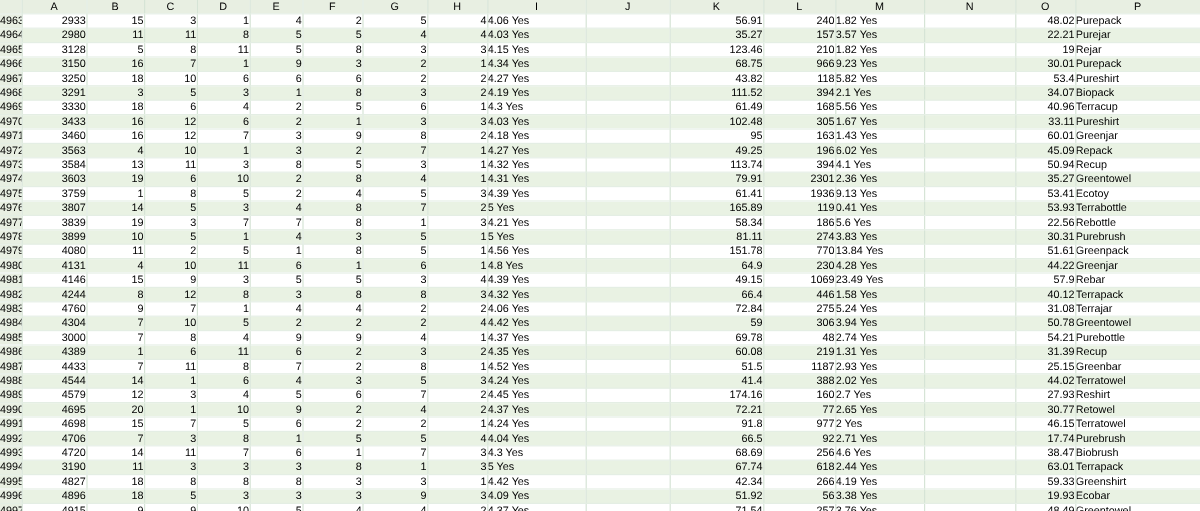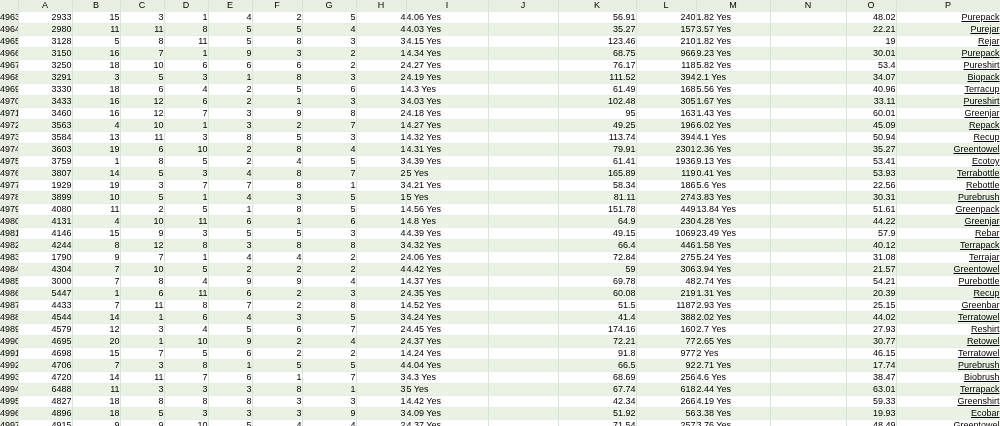--- a/index.html
+++ b/index.html
@@ -61,21 +61,21 @@
     text-align: center;
     font-size: 8px;
     border-right: 1px solid #b9cbb2;
     border-bottom: 1px solid #d4e0cd;
     color: #000;
   }
   .band-a td.cell { background: #ffffff; }
   .band-b td.cell { background: #e9f2e3; }
   td.cell { color: #000; }
   .num { text-align: right; padding-right: 3px; }
-  .lft { text-align: right; padding-left: 3px; text-decoration: underline; }
+  .lft { text-align: left; padding-left: 3px; }
   .mixed { text-align: left; padding-left: 2px; }
   
   col.c-rh { width: 18px; }
   col.c-a { width: 54px; }
   col.c-b { width: 48px; }
   col.c-c { width: 44px; }
   col.c-d { width: 44px; }
   col.c-e { width: 44px; }
   col.c-f { width: 50px; }
   col.c-g { width: 54px; }
@@ -214,21 +214,21 @@
           <td class="cell num">3250</td>
           <td class="cell num">18</td>
           <td class="cell num">10</td>
           <td class="cell num">6</td>
           <td class="cell num">6</td>
           <td class="cell num">6</td>
           <td class="cell num">2</td>
           <td class="cell num">2</td>
           <td class="cell mixed">4.27 Yes</td>
           <td class="cell num"></td>
-          <td class="cell num">76.17</td>
+          <td class="cell num">43.82</td>
           <td class="cell num">118</td>
           <td class="cell mixed">5.82 Yes</td>
           <td class="cell num"></td>
           <td class="cell num">53.4</td>
           <td class="cell lft">Pureshirt</td>
         </tr>
         <tr class="band-b">
           <td class="rowhead">4968</td>
           <td class="cell num">3291</td>
           <td class="cell num">3</td>
@@ -394,21 +394,21 @@
           <td class="cell num"></td>
           <td class="cell num">165.89</td>
           <td class="cell num">119</td>
           <td class="cell mixed">0.41 Yes</td>
           <td class="cell num"></td>
           <td class="cell num">53.93</td>
           <td class="cell lft">Terrabottle</td>
         </tr>
         <tr class="band-a">
           <td class="rowhead">4977</td>
-          <td class="cell num">1929</td>
+          <td class="cell num">3839</td>
           <td class="cell num">19</td>
           <td class="cell num">3</td>
           <td class="cell num">7</td>
           <td class="cell num">7</td>
           <td class="cell num">8</td>
           <td class="cell num">1</td>
           <td class="cell num">3</td>
           <td class="cell mixed">4.21 Yes</td>
           <td class="cell num"></td>
           <td class="cell num">58.34</td>
@@ -443,21 +443,21 @@
           <td class="cell num">11</td>
           <td class="cell num">2</td>
           <td class="cell num">5</td>
           <td class="cell num">1</td>
           <td class="cell num">8</td>
           <td class="cell num">5</td>
           <td class="cell num">1</td>
           <td class="cell mixed">4.56 Yes</td>
           <td class="cell num"></td>
           <td class="cell num">151.78</td>
-          <td class="cell num">449</td>
+          <td class="cell num">770</td>
           <td class="cell mixed">13.84 Yes</td>
           <td class="cell num"></td>
           <td class="cell num">51.61</td>
           <td class="cell lft">Greenpack</td>
         </tr>
         <tr class="band-b">
           <td class="rowhead">4980</td>
           <td class="cell num">4131</td>
           <td class="cell num">4</td>
           <td class="cell num">10</td>
@@ -508,21 +508,21 @@
           <td class="cell num"></td>
           <td class="cell num">66.4</td>
           <td class="cell num">446</td>
           <td class="cell mixed">1.58 Yes</td>
           <td class="cell num"></td>
           <td class="cell num">40.12</td>
           <td class="cell lft">Terrapack</td>
         </tr>
         <tr class="band-a">
           <td class="rowhead">4983</td>
-          <td class="cell num">1790</td>
+          <td class="cell num">4760</td>
           <td class="cell num">9</td>
           <td class="cell num">7</td>
           <td class="cell num">1</td>
           <td class="cell num">4</td>
           <td class="cell num">4</td>
           <td class="cell num">2</td>
           <td class="cell num">2</td>
           <td class="cell mixed">4.06 Yes</td>
           <td class="cell num"></td>
           <td class="cell num">72.84</td>
@@ -541,21 +541,21 @@
           <td class="cell num">2</td>
           <td class="cell num">2</td>
           <td class="cell num">2</td>
           <td class="cell num">4</td>
           <td class="cell mixed">4.42 Yes</td>
           <td class="cell num"></td>
           <td class="cell num">59</td>
           <td class="cell num">306</td>
           <td class="cell mixed">3.94 Yes</td>
           <td class="cell num"></td>
-          <td class="cell num">21.57</td>
+          <td class="cell num">50.78</td>
           <td class="cell lft">Greentowel</td>
         </tr>
         <tr class="band-a">
           <td class="rowhead">4985</td>
           <td class="cell num">3000</td>
           <td class="cell num">7</td>
           <td class="cell num">8</td>
           <td class="cell num">4</td>
           <td class="cell num">9</td>
           <td class="cell num">9</td>
@@ -565,35 +565,35 @@
           <td class="cell num"></td>
           <td class="cell num">69.78</td>
           <td class="cell num">48</td>
           <td class="cell mixed">2.74 Yes</td>
           <td class="cell num"></td>
           <td class="cell num">54.21</td>
           <td class="cell lft">Purebottle</td>
         </tr>
         <tr class="band-b">
           <td class="rowhead">4986</td>
-          <td class="cell num">5447</td>
+          <td class="cell num">4389</td>
           <td class="cell num">1</td>
           <td class="cell num">6</td>
           <td class="cell num">11</td>
           <td class="cell num">6</td>
           <td class="cell num">2</td>
           <td class="cell num">3</td>
           <td class="cell num">2</td>
           <td class="cell mixed">4.35 Yes</td>
           <td class="cell num"></td>
           <td class="cell num">60.08</td>
           <td class="cell num">219</td>
           <td class="cell mixed">1.31 Yes</td>
           <td class="cell num"></td>
-          <td class="cell num">20.39</td>
+          <td class="cell num">31.39</td>
           <td class="cell lft">Recup</td>
         </tr>
         <tr class="band-a">
           <td class="rowhead">4987</td>
           <td class="cell num">4433</td>
           <td class="cell num">7</td>
           <td class="cell num">11</td>
           <td class="cell num">8</td>
           <td class="cell num">7</td>
           <td class="cell num">2</td>
@@ -717,21 +717,21 @@
           <td class="cell num"></td>
           <td class="cell num">68.69</td>
           <td class="cell num">256</td>
           <td class="cell mixed">4.6 Yes</td>
           <td class="cell num"></td>
           <td class="cell num">38.47</td>
           <td class="cell lft">Biobrush</td>
         </tr>
         <tr class="band-b">
           <td class="rowhead">4994</td>
-          <td class="cell num">6488</td>
+          <td class="cell num">3190</td>
           <td class="cell num">11</td>
           <td class="cell num">3</td>
           <td class="cell num">3</td>
           <td class="cell num">3</td>
           <td class="cell num">8</td>
           <td class="cell num">1</td>
           <td class="cell num">3</td>
           <td class="cell mixed">5 Yes</td>
           <td class="cell num"></td>
           <td class="cell num">67.74</td>

